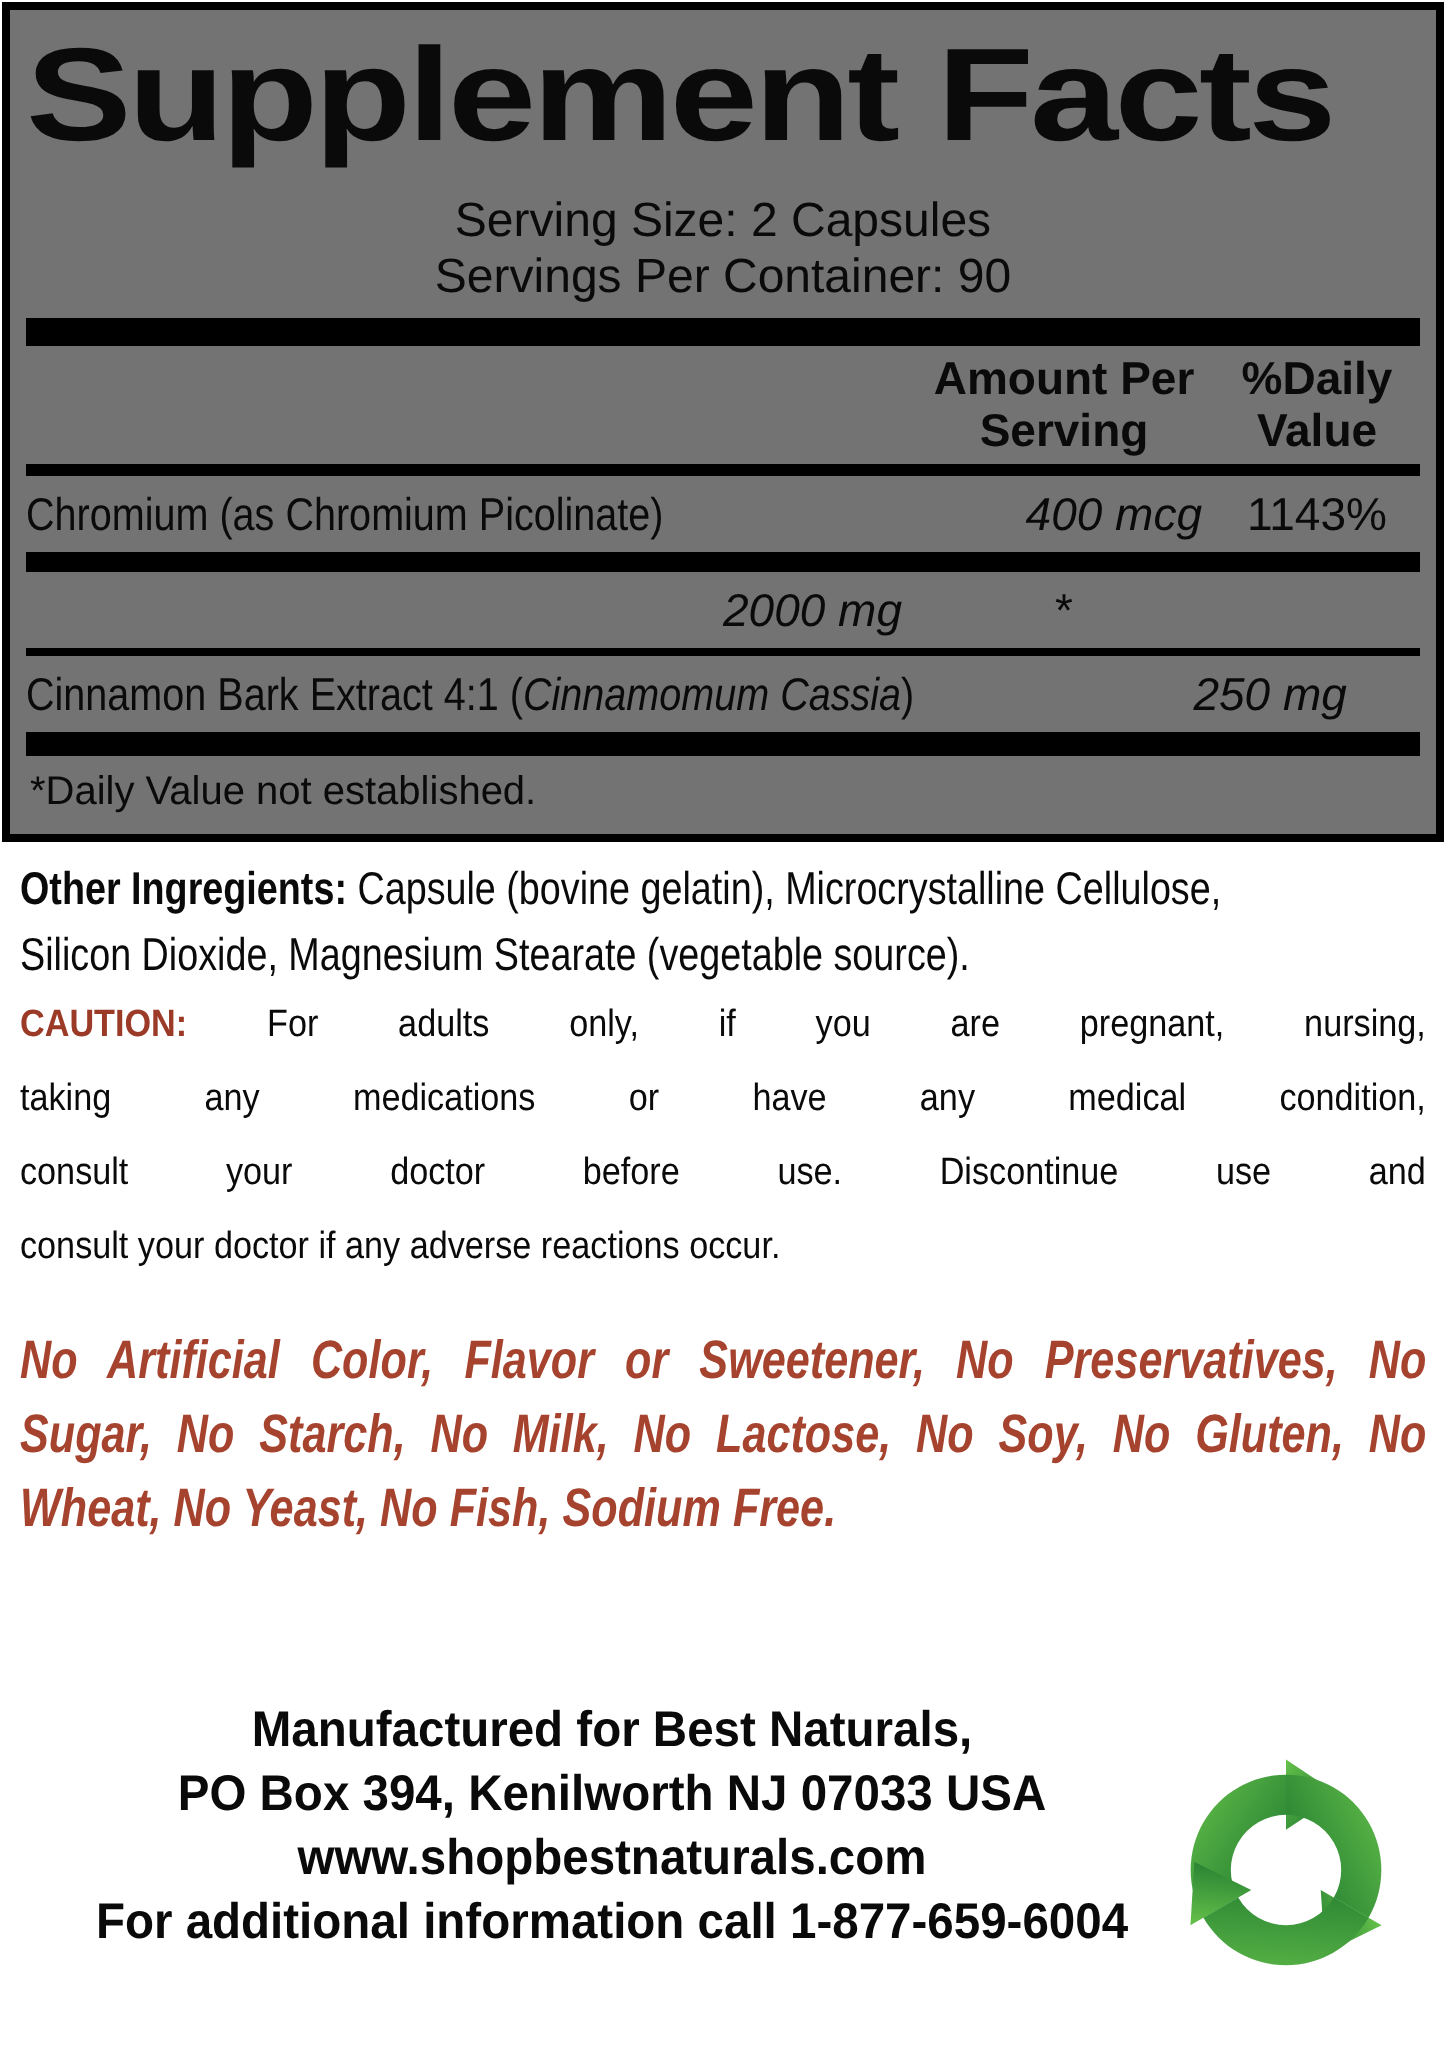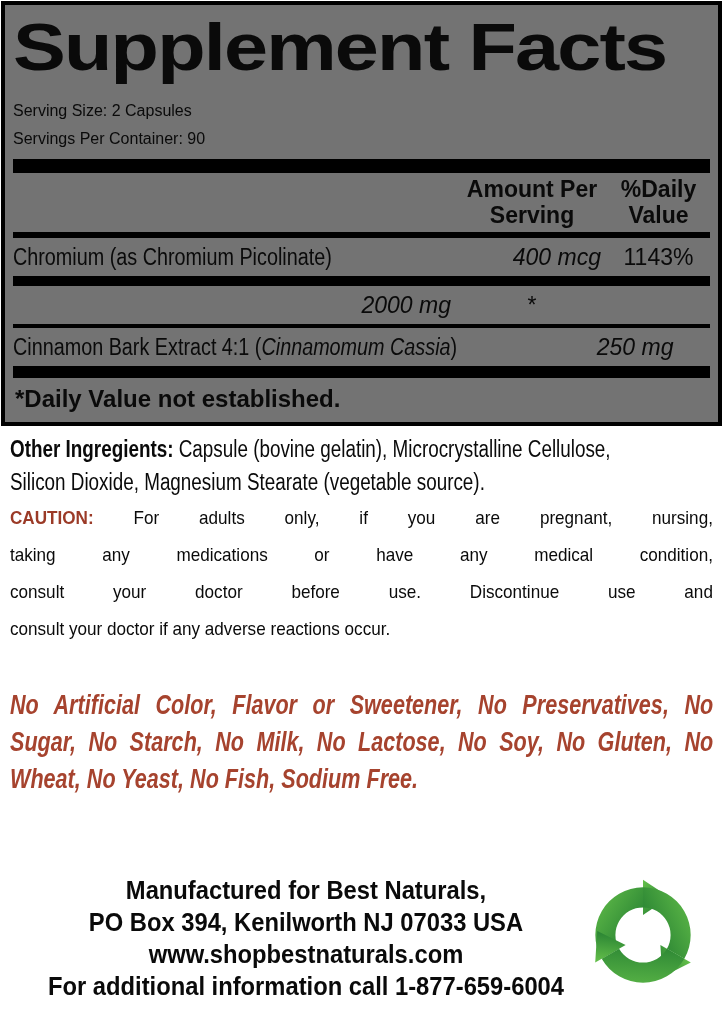--- a/index.html
+++ b/index.html
@@ -7,45 +7,45 @@
     width:723px;height:1024px;background:#ffffff;color:#0a0a0a;
     font-family:"Liberation Sans", sans-serif;position:relative;overflow:hidden;
   }
   
   .facts-box{margin:1px;border:4px solid #000;padding:0 8px 0 8px;background:#737373;}
   .title-wrap{height:92px;overflow:visible;}
   .title{
     display:inline-block;white-space:nowrap;font-weight:bold;font-size:66px;
     letter-spacing:-1.5px;line-height:1.3;transform:scaleX(1.2);transform-origin:0 50%;
   }
-  .serving{font-size:16px;line-height:28px;}
+  .serving{font-size:24px;line-height:28px;text-align:center;}
   .serving + .serving{margin-bottom:6px;}
   .bar{background:#000;width:100%;}
   .h14{height:14px;} .h6{height:6px;} .h10{height:10px;} .h4{height:4px;} .h12{height:12px;}
   .grid-row{display:grid;grid-template-columns:1fr 150px 103px;align-items:start;}
   .hdr{padding:3px 0 4px 0;}
   .hdr-col{font-weight:bold;font-size:23px;line-height:26px;white-space:pre-line;text-align:center;}
   .trow{padding:6px 0 6px 0;font-size:23px;line-height:26px;}
   .name{white-space:nowrap;overflow:visible;}
   .name .sq{display:inline-block;transform:scaleX(0.86);transform-origin:0 50%;white-space:nowrap;}
   .amount{text-align:right;padding-right:6px;white-space:nowrap;font-style:italic;}
   .dvcell{text-align:center;white-space:nowrap;}
-  .footnote{font-size:24px;padding:7px 0 9px 2px;font-weight:bold;}
+  .footnote{font-size:20px;padding:7px 0 9px 2px;}
   
   .block{margin-left:10px;margin-right:10px;}
   .sqz{transform-origin:0 0;}
   .oi{margin-top:7px;font-size:23px;line-height:33px;}
   .oi .sqz{transform:scaleX(0.82);width:857px;}
   .oi-label{font-weight:bold;}
   .caution{font-size:19px;line-height:37px;}
   .caution .sqz{transform:scaleX(0.9);width:781px;}
   .caution-label{font-weight:bold;}
   .jline{text-align:justify;text-align-last:justify;}
   .lline{text-align:left;}
-  .claims{margin-top:40px;font-size:27px;line-height:37px;font-weight:bold;font-style:italic;}
+  .claims{margin-top:20px;font-size:27px;line-height:37px;font-weight:bold;font-style:italic;}
   .claims .sqz{transform:scaleX(0.8);width:879px;}
   
   .footer{margin:76px 0 0 0;width:612px;text-align:center;font-size:25px;font-weight:bold;line-height:32px;}
   .footer .sqz{transform:scaleX(0.95);transform-origin:50% 0;width:644px;margin-left:-16px;}
   .recycle{position:absolute;left:575px;top:866px;width:136px;height:138px;}
 </style>
 </head>
 <body>
 
 <div class="facts-box">

